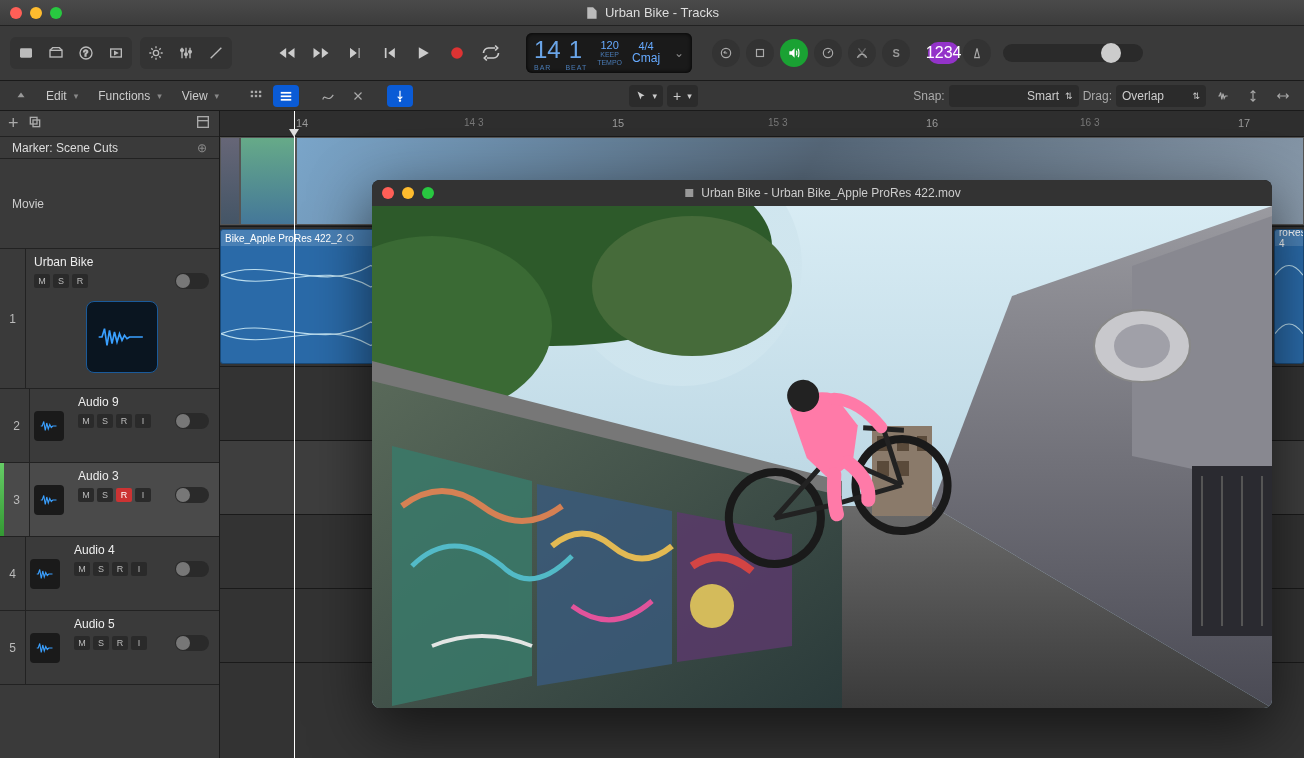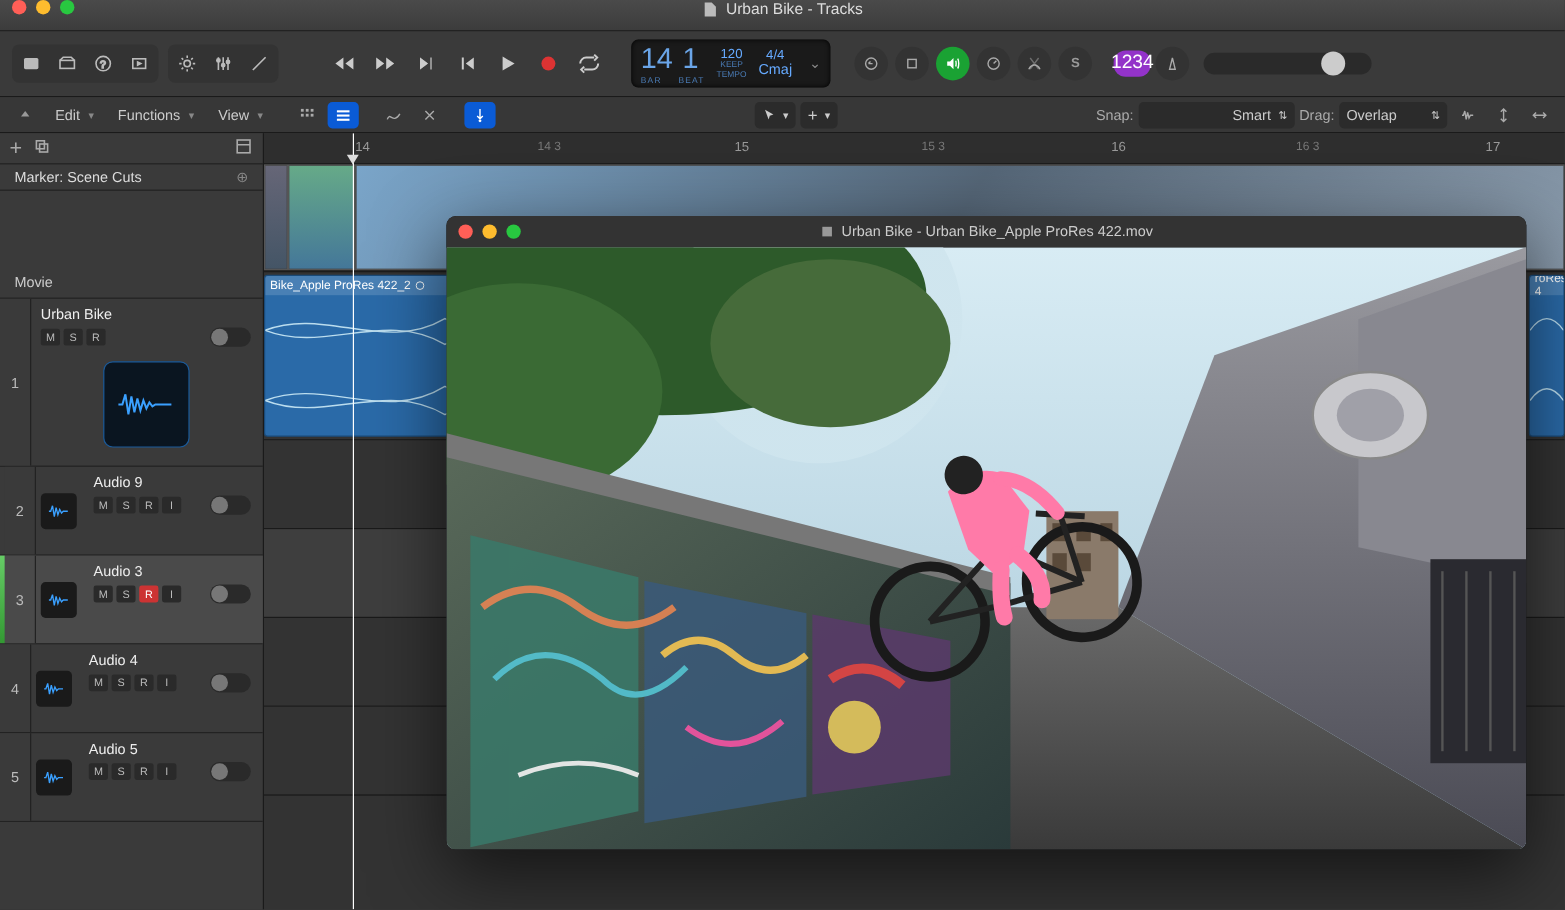--- a/index.html
+++ b/index.html
@@ -1,19 +1,19 @@
 <!DOCTYPE html>
 <html><head>
 <meta charset="utf-8">
 <style>
   * { box-sizing: border-box; margin: 0; padding: 0; font-family: -apple-system, "Helvetica Neue", Arial, sans-serif; }
   body { background: #3a3a3a; width: 1304px; height: 758px; overflow: hidden; color: #ccc; font-size: 12px; position: relative; }
 
   
-  .titlebar { height: 26px; background: linear-gradient(#4a4a4a,#3c3c3c); display: flex; position: relative; border-bottom:1px solid #222;text-decoration:underline; }
+  .titlebar { height: 26px; background: linear-gradient(#4a4a4a,#3c3c3c); display: flex; align-items: center; position: relative; border-bottom:1px solid #222;text-decoration:underline; }
   .traffic { display: flex; gap: 8px; margin-left: 10px; }
   .dot { width: 12px; height: 12px; border-radius: 50%; }
   .dot.red { background: #ff5f57; } .dot.yellow { background: #febc2e; } .dot.green { background: #28c840; }
   .title-center { position:absolute; left:50%; transform:translateX(-50%); display:flex; align-items:center; gap:6px; color:#ddd; font-size:13px; }
   .title-center svg { width:14px; height:14px; fill:#bbb; }
 
   
   .toolbar { height: 55px; background:#3a3a3a; display:flex; align-items:center; padding:0 10px; gap:8px; border-bottom:1px solid #1a1a1a; }
   .tool-group { display:flex; gap:2px; background:#333; border-radius:6px; padding:2px; }
   .tool-btn { width:28px; height:28px; display:flex; align-items:center; justify-content:center; border-radius:4px; color:#bbb; }
@@ -51,21 +51,21 @@
   .sb-icon-btn svg { width:14px; height:14px; }
 
   
   .main { display:flex; height:647px; position:relative; }
   .track-headers { width:220px; background:#3a3a3a; border-right:1px solid #1a1a1a; display:flex; flex-direction:column; }
   .th-top { height:26px; border-bottom:1px solid #222; display:flex; align-items:center; padding:0 8px; gap:8px; }
   .th-top .plus { color:#aaa; }
   .th-top .expand { margin-left:auto; color:#aaa; }
   .marker-row { height:22px; border-bottom:1px solid #222; display:flex; align-items:center; padding:0 12px; color:#ddd; font-size:12px; }
   .marker-row .plus-circle { margin-left:auto; color:#888; }
-  .movie-row { height:90px; border-bottom:1px solid #222; display:flex; align-items:flex-end; padding:6px 12px; font-size:12px; }
+  .movie-row { height:90px; border-bottom:1px solid #222; display:flex; align-items:center; padding:6px 12px; font-size:12px; }
 
   .track-header { border-bottom:1px solid #222; display:flex; align-items:stretch; }
   .track-num { width:26px; display:flex; align-items:center; justify-content:center; color:#bbb; font-size:12px; border-right:1px solid #222; background:#3a3a3a; }
   .track-body { flex:1; padding:6px 10px 6px 8px; display:flex; flex-direction:column; gap:4px; }
   .track-name { color:#eee; font-size:12px; }
   .track-ctrls { display:flex; gap:3px; align-items:center; }
   .msr { width:16px; height:14px; background:#2a2a2a; display:flex; align-items:center; justify-content:center; font-size:9px; border-radius:2px; color:#bbb; }
   .msr.on { background:#cc3333; color:#fff; }
   .toggle { width:34px; height:16px; background:#2a2a2a; border-radius:8px; position:relative; margin-left:auto; }
   .toggle::after { content:''; position:absolute; width:14px; height:14px; background:#777; border-radius:50%; top:1px; left:1px; }
@@ -504,21 +504,21 @@
           <div class="msr">I</div>
           <div class="toggle"></div>
         </div>
       </div>
     </div>
   </div>
 
   <div class="timeline">
     <div class="ruler">
       <span class="ruler-tick" style="left:76px">14</span>
-      <span class="ruler-sub" style="left:228px">14 3</span>
+      <span class="ruler-sub" style="left:244px">14 3</span>
       <span class="ruler-tick" style="left:392px">15</span>
       <span class="ruler-sub" style="left:548px">15 3</span>
       <span class="ruler-tick" style="left:706px">16</span>
       <span class="ruler-sub" style="left:860px">16 3</span>
       <span class="ruler-tick" style="left:1018px">17</span>
     </div>
     <div class="playhead"></div>
 
 
     <div class="tl-movie-row">

